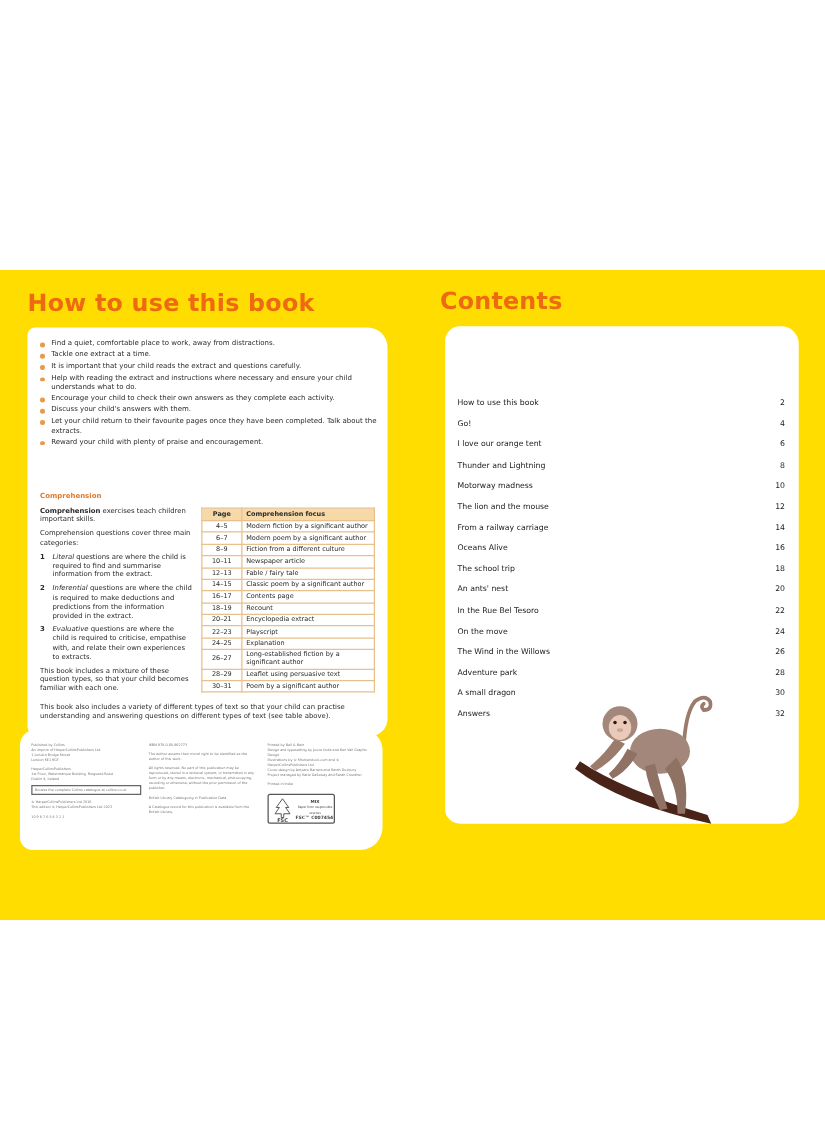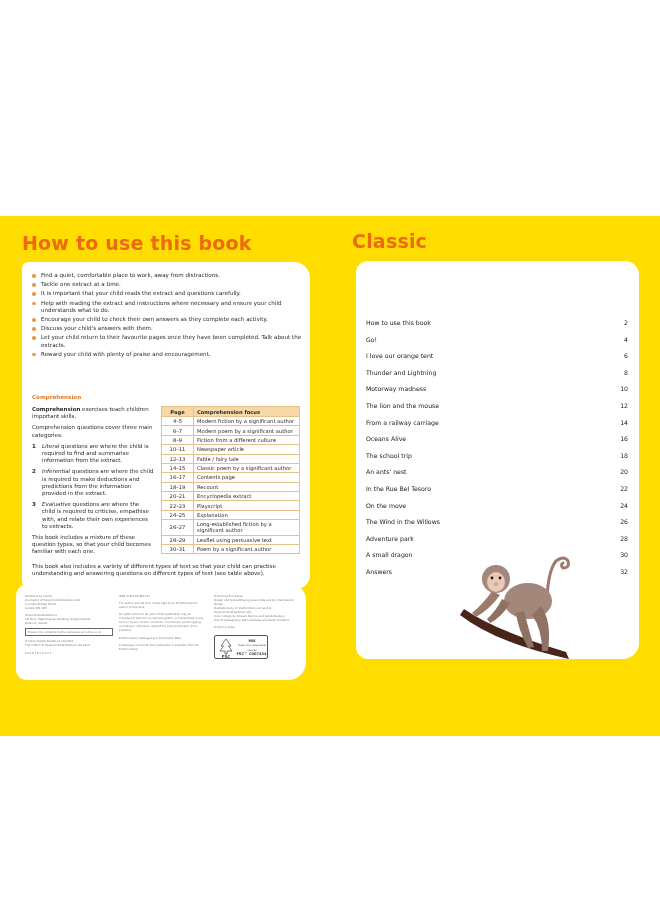--- a/index.html
+++ b/index.html
@@ -205,21 +205,21 @@
     <div class="fsc">
       <svg class="tree" viewBox="0 0 16 20">
         <path d="M8 1 L3 8 L5.5 8 L2 13 L7 13 L7 16 L9 16 L9 13 L14 13 L10.5 8 L13 8 Z" fill="none" stroke="#444" stroke-width="0.7"></path>
         <text x="8" y="19.5" font-size="4" text-anchor="middle" fill="#444" font-family="DejaVu Sans, sans-serif" font-weight="bold">FSC</text>
       </svg>
       <div class="mix"><span>MIX</span><br><span style="font-size:2.4px;font-weight:normal">Paper from responsible sources</span></div>
       <div class="code">FSC™ C007454</div>
     </div>
   </div>
 
-  <h1 class="page-title" id="right-title">Classic</h1>
+  <h1 class="page-title" id="right-title">Contents</h1>
 
   <div class="panel" id="contents-panel">
     <ul class="toc">
       <li>
           <span class="t">How to use this book</span>
           <span class="p">2</span>
         </li>
       <li>
           <span class="t">Go!</span>
           <span class="p">4</span>

